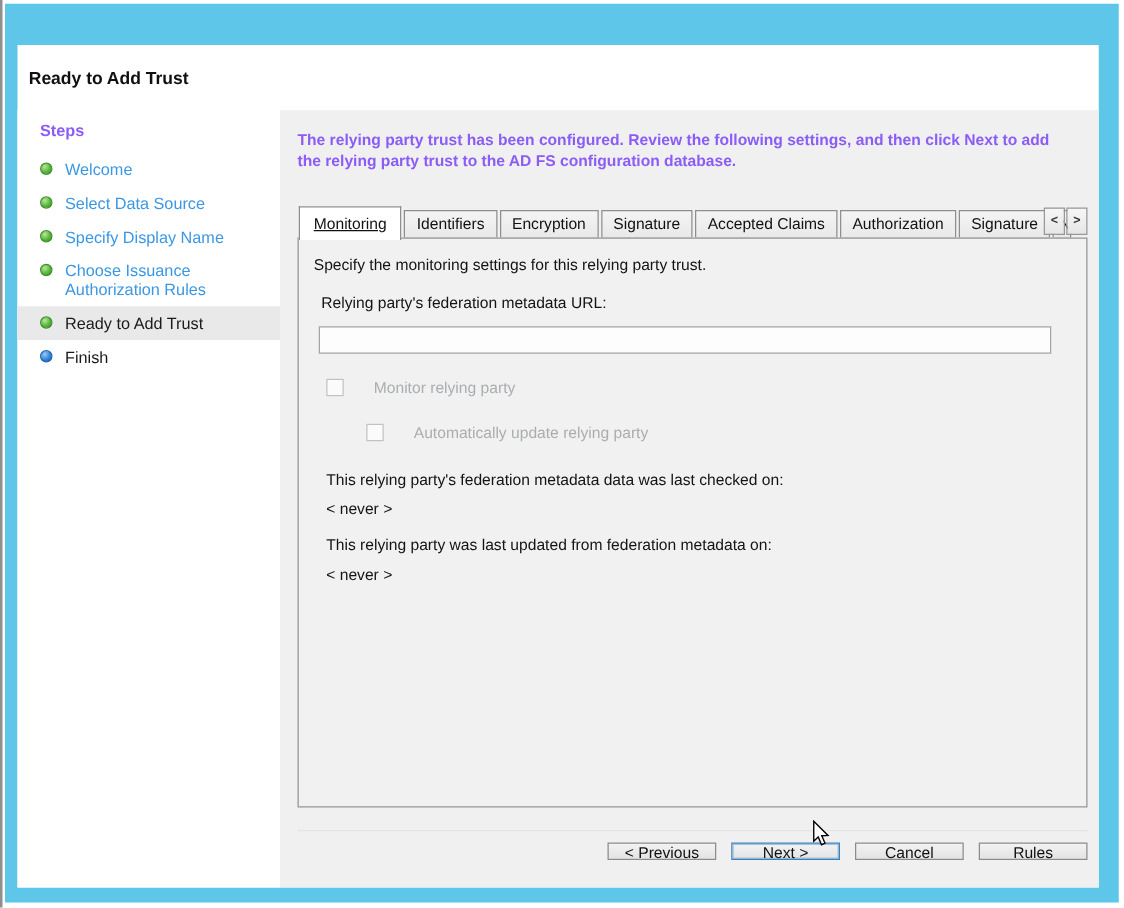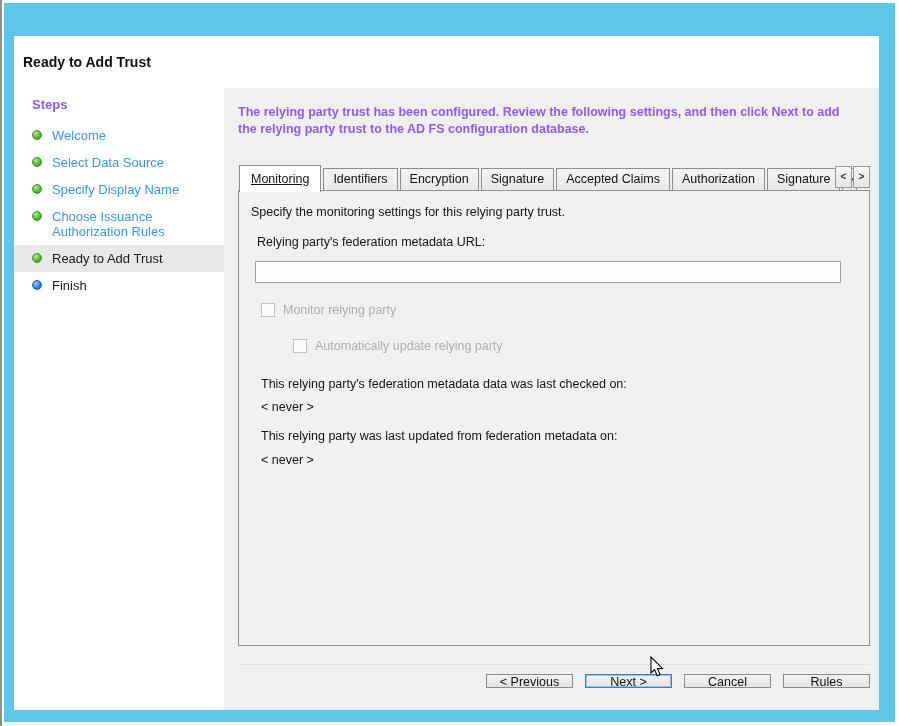--- a/index.html
+++ b/index.html
@@ -51,21 +51,21 @@
   .tab-scroll { position:absolute; right:0; top:2px; display:flex; z-index:4; }
   .tab-scroll button { width:17px; height:22px; border:1px solid #979797; background:linear-gradient(#f6f6f6,#e6e6e6);
                        font-size:10px; font-weight:bold; color:#333; margin-left:1px; font-family:"Liberation Sans",sans-serif; }
 
   .tabpanel { position:relative; margin-top:-1px; height:456px; border:1px solid #949494; background:#f1f1f1; z-index:1; }
   .tp-text { position:absolute; font-size:12.5px; color:#141414; }
   .tp-instruction { left:12px; top:14px; }
   .tp-url-label { left:18px; top:44px; }
   .tp-input { position:absolute; left:16px; top:70px; width:586px; height:22px; border:1px solid #a3a3a3;
               background:#fdfdfd; font-size:12.5px; padding:0 4px; font-family:"Liberation Sans",sans-serif; }
-  .checkbox-row { position:absolute; display:flex; align-items:flex-start; gap:8px; }
+  .checkbox-row { position:absolute; display:flex; align-items:flex-start; gap:24px; }
   .cb-monitor { left:22px; top:112px; }
   .cb-auto { left:54px; top:148px; }
   .cb-box { width:14px; height:14px; border:1px solid #c2c2c2; background:#fbfbfb; flex:none; }
   .cb-label { font-size:12.5px; color:#abaeb1; }
   .tp-checked-label { left:22px; top:186px; }
   .tp-never1 { left:22px; top:209px; }
   .tp-updated-label { left:22px; top:238px; }
   .tp-never2 { left:22px; top:262px; }
 
   .footer { margin-top:18px; border-top:1px solid #e4e4e4; padding-top:9px; display:flex;

